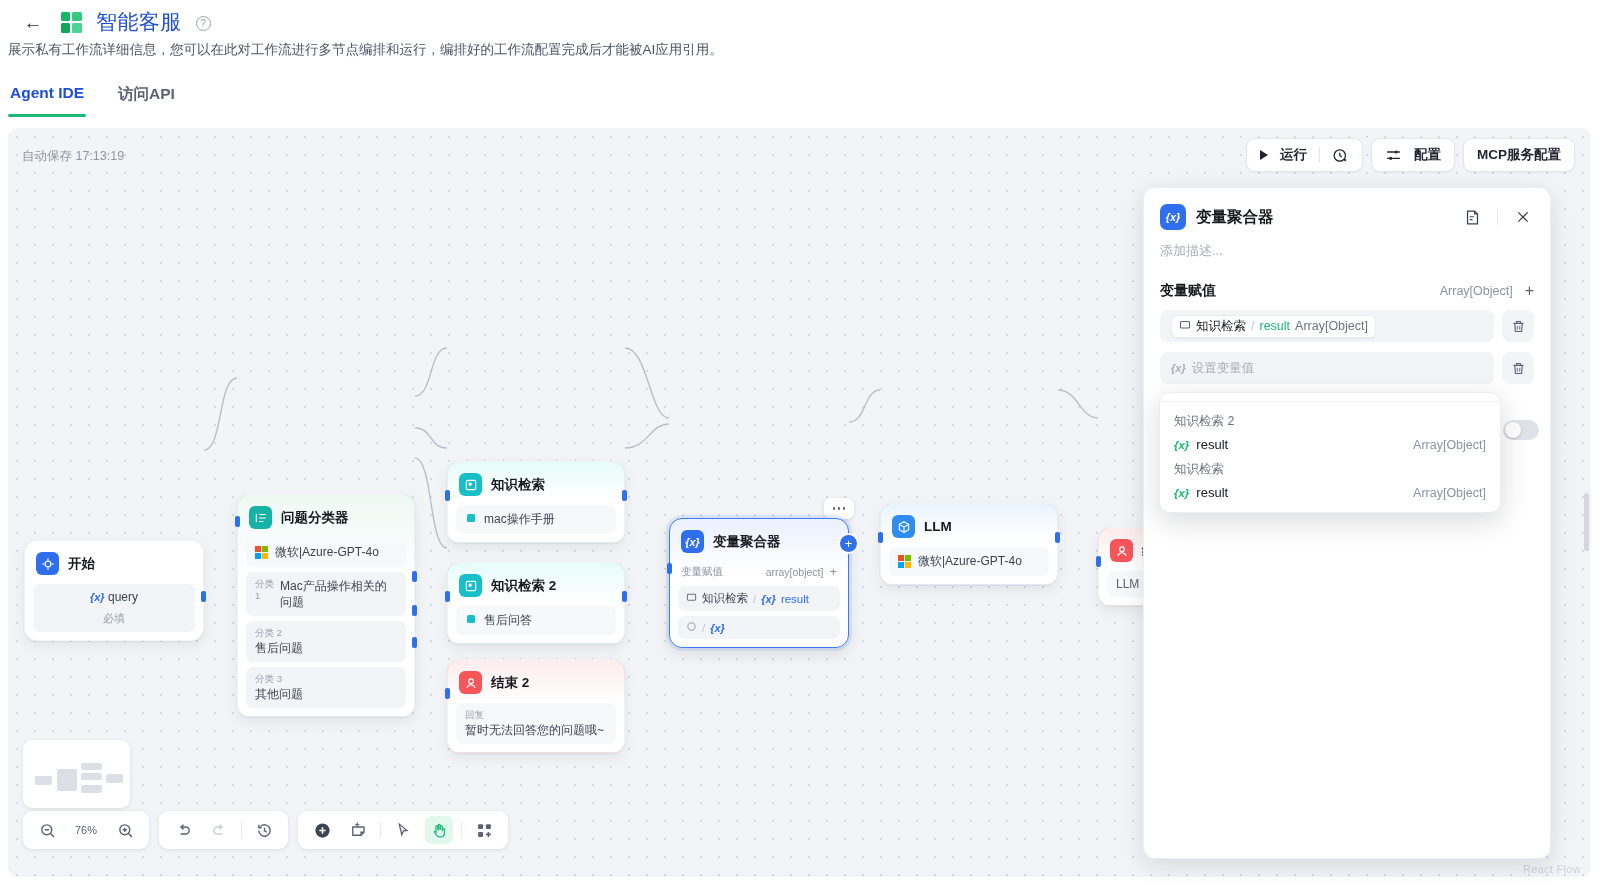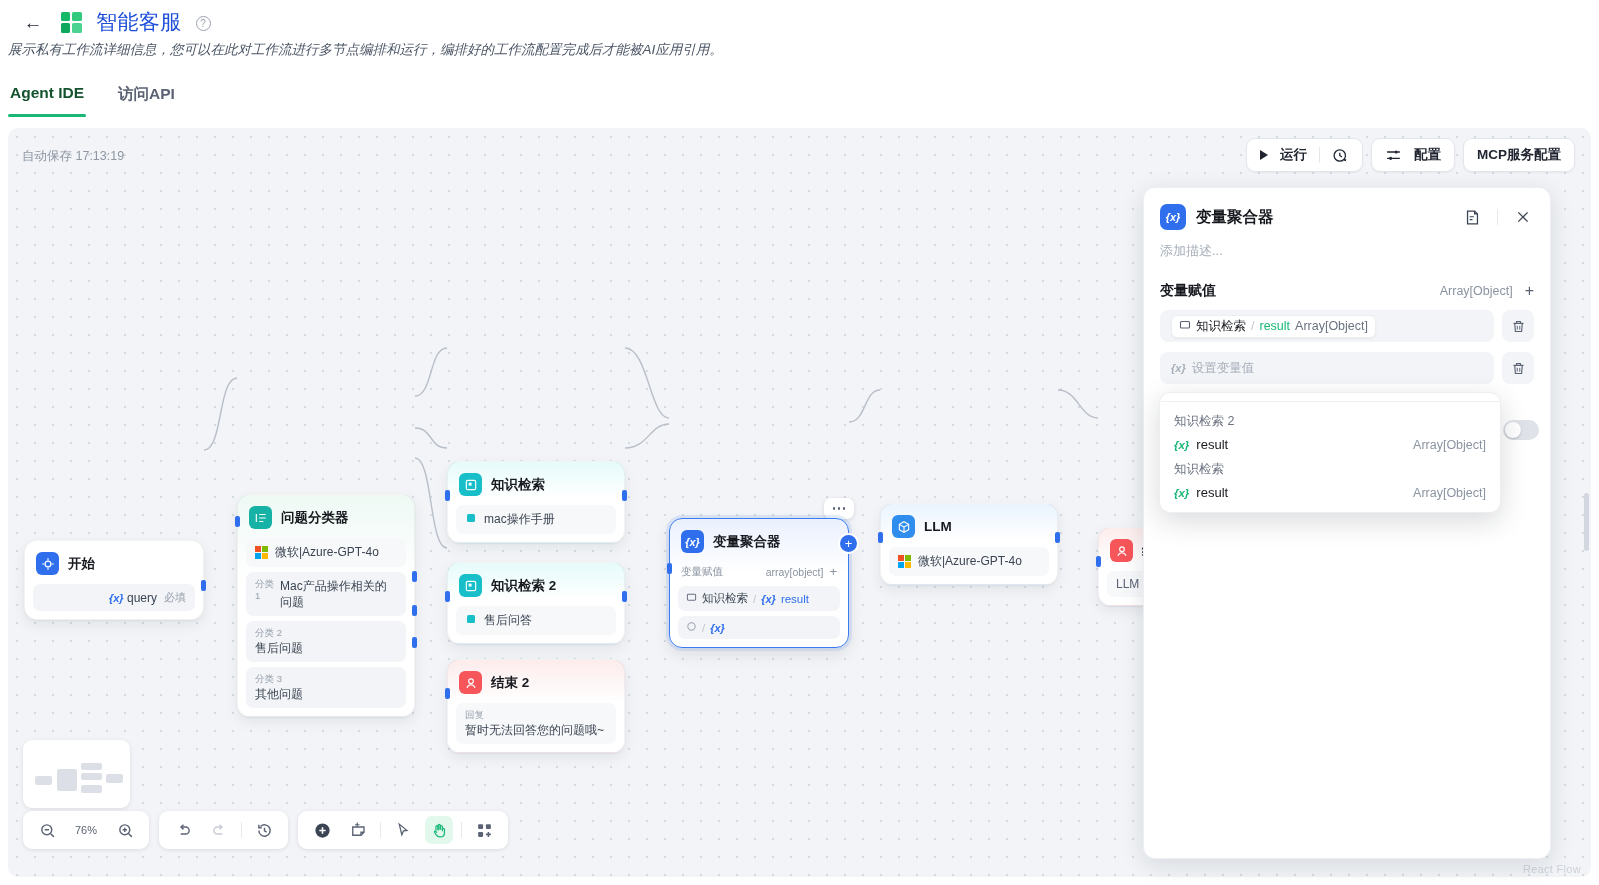--- a/index.html
+++ b/index.html
@@ -28,28 +28,28 @@
   .app-logo i:nth-child(2){ background:#33c97f; }
   .app-logo i:nth-child(3){ background:#0ea85c; }
   .app-logo i:nth-child(4){ background:#4dd391; }
   .app-title { font-size:21px; font-weight:normal; color:#1d4ed8; letter-spacing:.4px;text-align:right; }
   .help-icon {
     width:15px; height:15px; border-radius:50%; border:1.3px solid #9aa2ae;
     color:#9aa2ae; font-size:10px; display:flex; align-items:center; justify-content:center;
     margin-left:2px; cursor:pointer; margin-top:3px;
   }
   .hdr-desc {
-    position:absolute; left:8px; top:40px; font-size:13.5px; color:#4b5565; line-height:20px;font-style:italic;
+    position:absolute; left:8px; top:40px; font-size:13.5px; color:#4b5565; line-height:20px;
   }
   .tabs { position:absolute; left:8px; top:80px; display:flex; gap:30px; }
   .tab {
     font-size:15.5px; font-weight:bold; color:#5a6273; padding:4px 2px 12px 2px;
     cursor:pointer; position:relative;
   }
-  .tab.active { color:#14532d; }
+  .tab.active { color:#1d4ed8; }
   .tab.active::after{
     content:""; position:absolute; left:0; right:0; bottom:0; height:3px;
     background:#19b877; border-radius:2px;
   }
 
   
   .canvas {
     position:absolute; left:8px; top:128px; width:1583px; height:749px;
     border-radius:10px; background:#f2f4f7; overflow:hidden;
     background-image: radial-gradient(#d5d9e0 1.1px, transparent 1.1px);
@@ -99,21 +99,21 @@
   .msft i:nth-child(4){background:#ffb900;}
   .port { position:absolute; width:5px; height:11px; border-radius:2px; background:#2f6fed; }
   .handle-dot {
     position:absolute; width:17px;height:17px;border-radius:50%;background:#2f6fed;color:#fff;
     display:flex;align-items:center;justify-content:center;font-size:13px;line-height:1;
     box-shadow:0 0 0 2px #fff;
   }
 
   
   #node-start  { left:16px;  top:412px; width:180px; }
-  #node-start .node-body .chip { justify-content:flex-end; }
+  #node-start .node-body .chip { justify-content:space-between;flex-direction:column; }
   #node-classifier { left:229px; top:366px; width:178px;
       background:linear-gradient(180deg,#eef9f4 0%,#ffffff 38%); }
   #node-kb1 { left:439px; top:333px; width:178px;
       background:linear-gradient(180deg,#e6fbfb 0%,#ffffff 46%); }
   #node-kb2 { left:439px; top:434px; width:178px;
       background:linear-gradient(180deg,#e6fbfb 0%,#ffffff 46%); }
   #node-end2 { left:439px; top:531px; width:178px;
       background:linear-gradient(180deg,#fdecec 0%,#ffffff 46%); }
   #node-agg { left:661px; top:390px; width:180px;
       background:linear-gradient(180deg,#eaf0fe 0%,#ffffff 42%);

